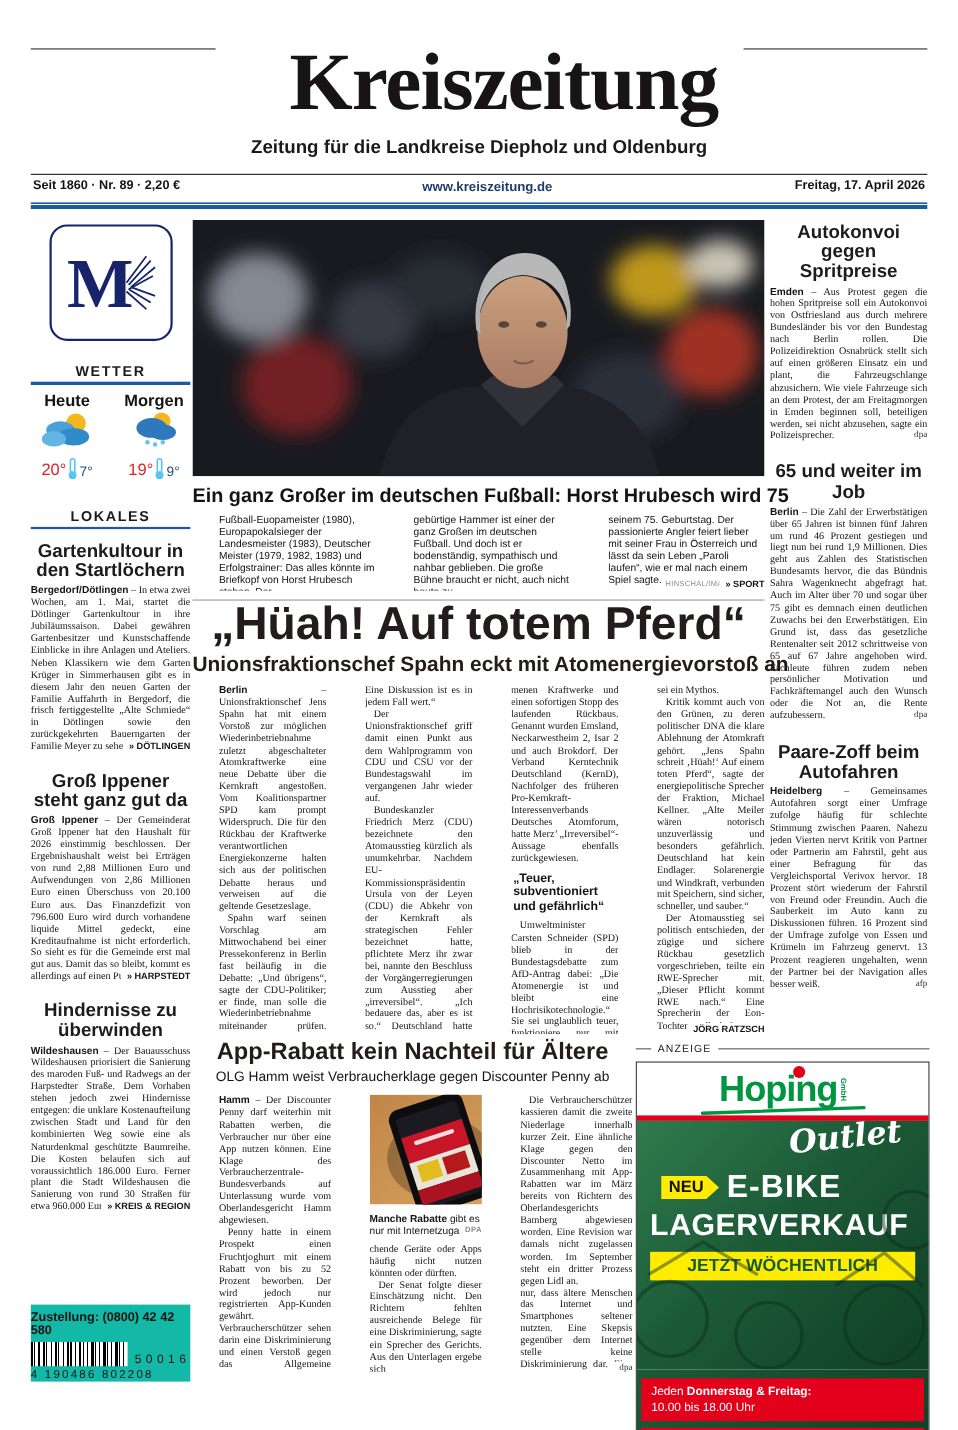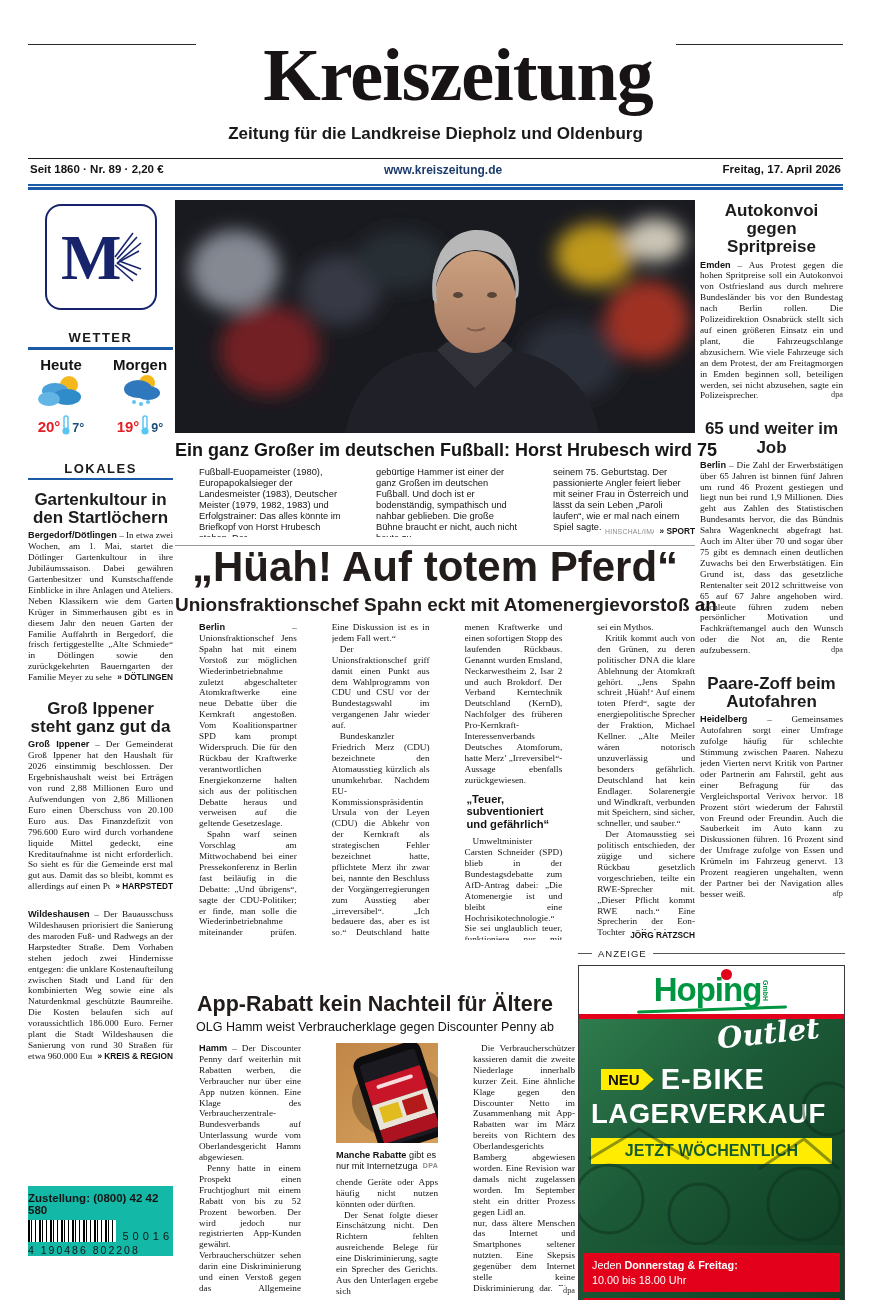--- a/index.html
+++ b/index.html
@@ -36,21 +36,21 @@
   .agency { font-family:"Liberation Serif",serif; font-weight:400; font-size:8.3px; color:#333; }
 
   .art-head { text-align:center; font-family:"Liberation Sans",sans-serif; font-weight:700;
               font-size:17px; line-height:1.07; color:#1c1c1c; margin:0 0 3px 0; }
 
   
   .wx-row { display:flex; justify-content:space-between; margin-top:6px; }
   .wx-cell { width:66px; text-align:center; }
   .wx-day { font-family:"Liberation Sans",sans-serif; font-weight:700; font-size:15px; }
   .wx-temps { display:flex; align-items:flex-end; justify-content:center; gap:1px;
-              font-family:"Liberation Sans",sans-serif; font-weight:700; }
+              font-family:"Liberation Sans",sans-serif; font-weight:400; }
   .t-high { color:#e31f26; font-size:15px; }
   .t-low  { color:#1e4e79; font-size:12.5px; }
 
   
   .logo-box { width:112px; height:106px; margin:4px auto 0 auto; border:2.5px solid #17246b;
               border-radius:16px 16px 16px 16px; display:flex; align-items:center; justify-content:center; }
 
   
   .cols { display:flex; gap:11px; }
   .col { flex:1; overflow:hidden;margin-left:24px; }
@@ -188,20 +188,21 @@
       <h3 class="art-head">Gartenkultour in den Startlöchern</h3>
       <p class="body tailwrap"><b class="dl">Bergedorf/Dötlingen</b><span> – In etwa zwei Wochen, am 1. Mai, startet die Dötlinger Gartenkultour in ihre Jubiläumssaison. Dabei gewähren Gartenbesitzer und Kunstschaffende Einblicke in ihre Anlagen und Ateliers. Neben Klassikern wie dem Garten Krüger in Simmerhausen gibt es in diesem Jahr den neuen Garten der Familie Auffahrth in Bergedorf, die frisch fertiggestellte „Alte Schmiede“ in Dötlingen sowie den zurückgekehrten Bauerngarten der Familie Meyer zu sehen.</span><span class="tail">» DÖTLINGEN</span></p>
     </div>
 
     <div style="margin-top:17px;">
       <h3 class="art-head">Groß Ippener steht ganz gut da</h3>
       <p class="body tailwrap"><b class="dl">Groß Ippener</b><span> – Der Gemeinderat Groß Ippener hat den Haushalt für 2026 einstimmig beschlossen. Der Ergebnishaushalt weist bei Erträgen von rund 2,88 Millionen Euro und Aufwendungen von 2,86 Millionen Euro einen Überschuss von 20.100 Euro aus. Das Finanzdefizit von 796.600 Euro wird durch vorhandene liquide Mittel gedeckt, eine Kreditaufnahme ist nicht erforderlich. So sieht es für die Gemeinde erst mal gut aus. Damit das so bleibt, kommt es allerdings auf einen Punkt an.</span><span class="tail">» HARPSTEDT</span></p>
     </div>
 
     <div style="margin-top:17px;">
+      <h3 class="art-head">Hindernisse zu überwinden</h3>
       <p class="body tailwrap"><b class="dl">Wildeshausen</b><span> – Der Bauausschuss Wildeshausen priorisiert die Sanierung des maroden Fuß- und Radwegs an der Harpstedter Straße. Dem Vorhaben stehen jedoch zwei Hindernisse entgegen: die unklare Kostenaufteilung zwischen Stadt und Land für den kombinierten Weg sowie eine als Naturdenkmal geschützte Baumreihe. Die Kosten belaufen sich auf voraussichtlich 186.000 Euro. Ferner plant die Stadt Wildeshausen die Sanierung von rund 30 Straßen für etwa 960.000 Euro.</span><span class="tail">» KREIS &amp; REGION</span></p>
     </div>
 
     <div style="margin-top:auto;background:#14b8a6;padding-top:6px;">
       <div class="sans" style="font-weight:700;font-size:11.5px;">Zustellung: (0800) 42 42 580</div>
       <div class="bc-row" style="margin-top:4px;">
         <div class="bars"></div>
         <span class="bc-num">50016</span>
       </div>
       <div class="ean">4 190486 802208</div>
@@ -296,21 +297,21 @@
     <div style="margin-top:19px;">
       <h3 class="art-head">65 und weiter im Job</h3>
       <p class="body tailwrap"><b class="dl">Berlin</b><span> – Die Zahl der Erwerbstätigen über 65 Jahren ist binnen fünf Jahren um rund 46 Prozent gestiegen und liegt nun bei rund 1,9 Millionen. Dies geht aus Zahlen des Statistischen Bundesamts hervor, die das Bündnis Sahra Wagenknecht abgefragt hat. Auch im Alter über 70 und sogar über 75 gibt es demnach einen deutlichen Zuwachs bei den Erwerbstätigen. Ein Grund ist, dass das gesetzliche Rentenalter seit 2012 schrittweise von 65 auf 67 Jahre angehoben wird. Fachleute führen zudem neben persönlicher Motivation und Fachkräftemangel auch den Wunsch oder die Not an, die Rente aufzubessern.</span><span class="tail agency">dpa</span></p>
     </div>
     <div style="margin-top:19px;">
       <h3 class="art-head">Paare-Zoff beim Autofahren</h3>
       <p class="body tailwrap"><b class="dl">Heidelberg</b><span> – Gemeinsames Autofahren sorgt einer Umfrage zufolge häufig für schlechte Stimmung zwischen Paaren. Nahezu jeden Vierten nervt Kritik von Partner oder Partnerin am Fahrstil, geht aus einer Befragung für das Vergleichsportal Verivox hervor. 18 Prozent stört wiederum der Fahrstil von Freund oder Freundin. Auch die Sauberkeit im Auto kann zu Diskussionen führen. 16 Prozent sind der Umfrage zufolge von Essen und Krümeln im Fahrzeug genervt. 13 Prozent reagieren ungehalten, wenn der Partner bei der Navigation alles besser weiß.</span><span class="tail agency">afp</span></p>
     </div>
   </div>
 
-  <div class="abs" style="left:175px;top:992px;width:400px;">
+  <div class="abs" style="left:175px;top:944px;width:400px;">
     <div class="sans" style="text-align:center;font-weight:700;font-size:21.5px;color:#221c1a;white-space:nowrap;">App-Rabatt kein Nachteil für Ältere</div>
     <div class="sans" style="text-align:center;font-weight:400;font-size:12.5px;margin-top:3px;">OLG Hamm weist Verbraucherklage gegen Discounter Penny ab</div>
     <div class="cols" style="margin-top:9px;height:252px;">
       <div class="col">
         <p class="body"><b class="dl">Hamm</b><span> – Der Discounter Penny darf weiterhin mit Rabatten werben, die Verbraucher nur über eine App nutzen können. Eine Klage des Verbraucherzentrale-Bundesverbands auf Unterlassung wurde vom Oberlandesgericht Hamm abgewiesen.</span></p>
         <p class="body ind">Penny hatte in einem Prospekt einen Fruchtjoghurt mit einem Rabatt von bis zu 52 Prozent beworben. Der wird jedoch nur registrierten App-Kunden gewährt. Verbraucherschützer sehen darin eine Diskriminierung und einen Verstoß gegen das Allgemeine Gleichbehandlungsgesetz. Sie argumentieren, dass insbesondere ältere, behinderte oder jüngere Menschen benachteiligt würden, da sie entspre-</p>
       </div>
       <div class="col">
         <div>
           <svg width="126" height="100" viewBox="0 0 126 100">

